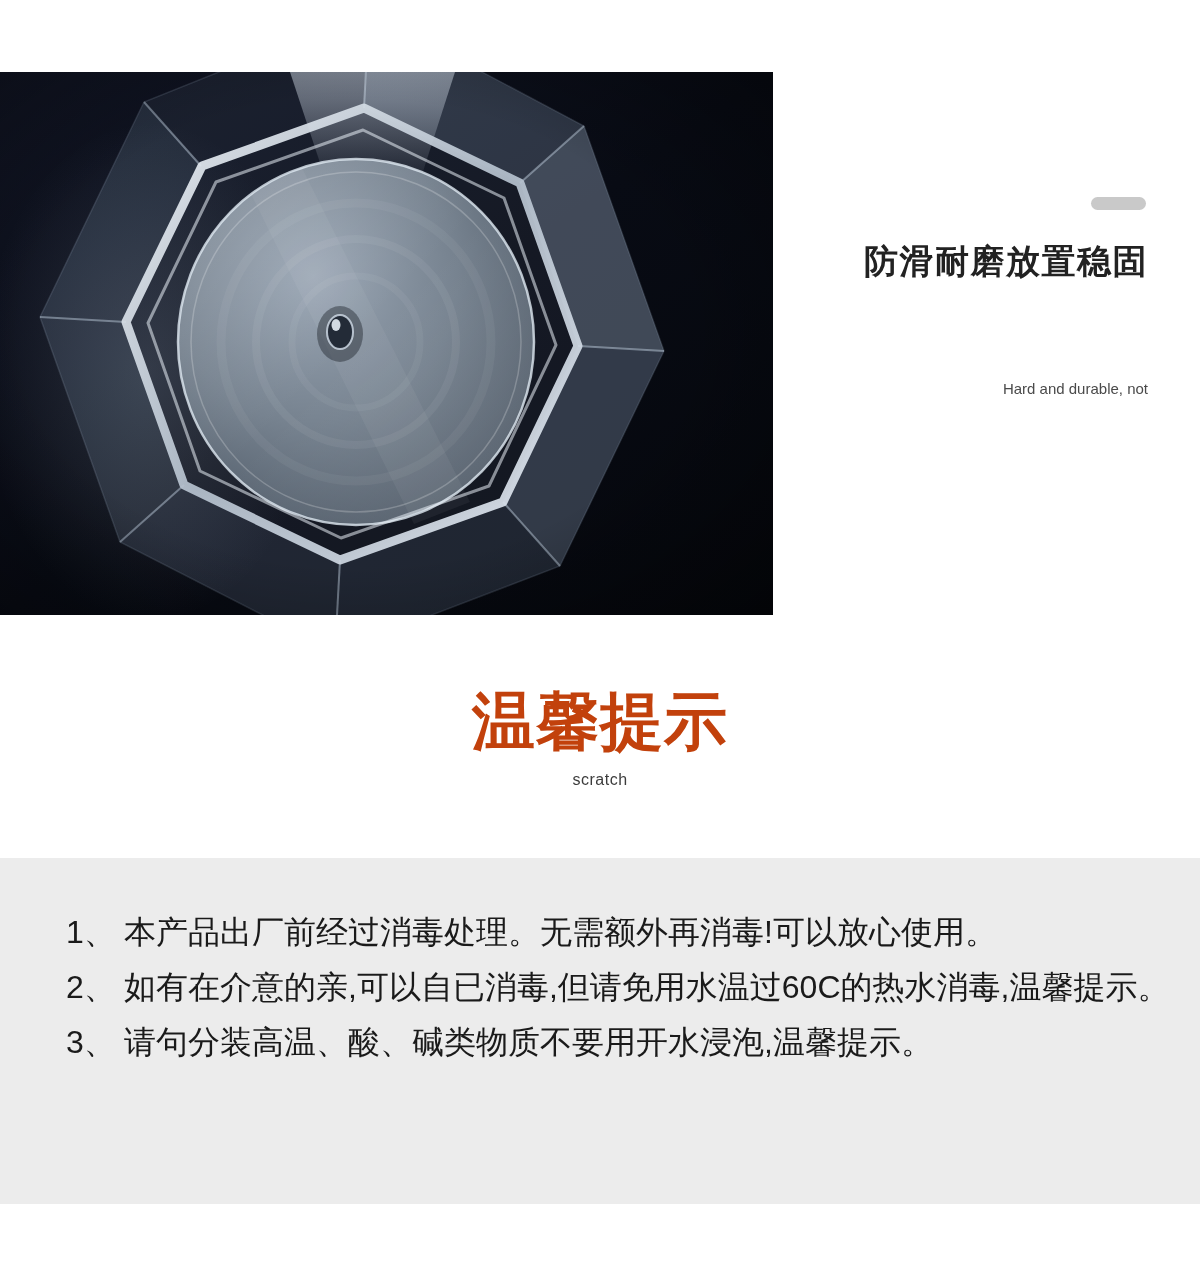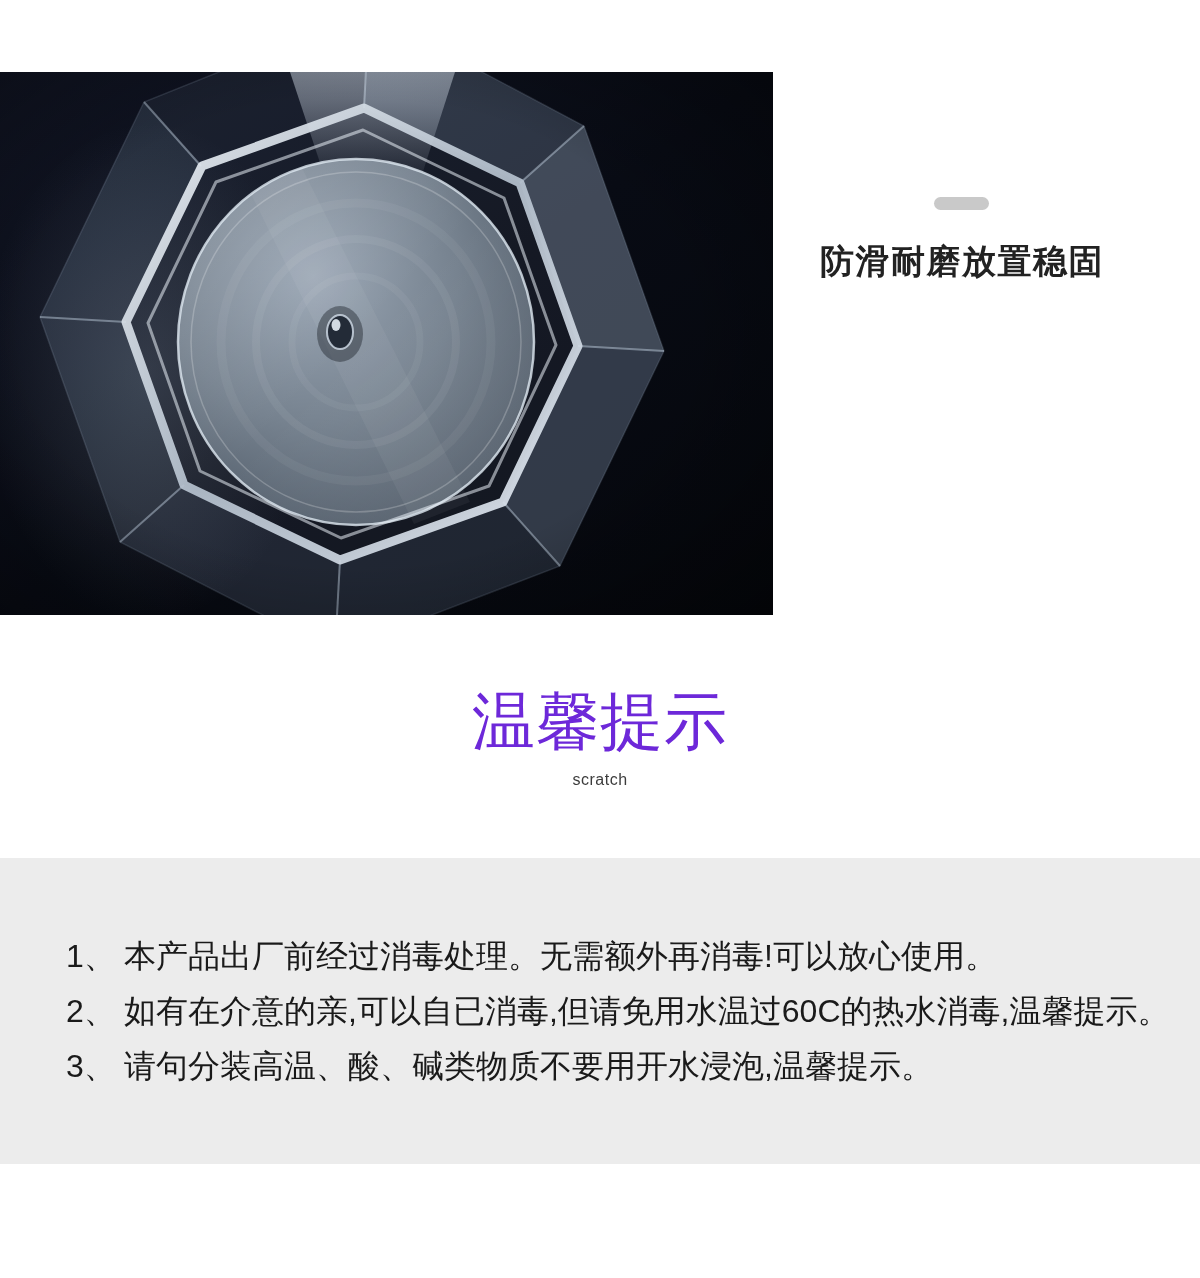--- a/index.html
+++ b/index.html
@@ -4,33 +4,33 @@
 <style>
   html,body{margin:0;padding:0;background:#ffffff;}
   body{font-family:"Liberation Sans","DejaVu Sans",sans-serif;}
   .page{position:relative;width:1200px;height:1278px;background:#ffffff;overflow:hidden;}
 
   
   .hero-photo{position:absolute;left:0;top:72px;width:773px;height:543px;}
   .hero-photo svg{display:block;width:100%;height:100%;}
 
   
-  .feature{position:absolute;top:197px;right:68px;width:340px;text-align:center;}
+  .feature{position:absolute;top:197px;right:52px;width:340px;text-align:right;}
   .feature .dash{display:inline-block;width:55px;height:13px;border-radius:7px;background:#c9c9c9;margin:0 2px 30px 0;}
   .feature h2{margin:0;font-size:34px;font-weight:600;color:#222222;letter-spacing:1.5px;line-height:1.05;}
   .feature .subtitle{margin:99px 0 0;font-size:15px;line-height:20px;color:#4a4a4a;font-weight:500;}
   .feature .subtitle span{display:block;}
 
   
   .reminder{position:absolute;top:690px;left:0;width:100%;text-align:center;}
-  .reminder h1{margin:0;font-size:63px;font-weight:400;color:#6d28d9;letter-spacing:1px;line-height:1;}
+  .reminder h1{margin:0;font-size:63px;font-weight:700;color:#c2410c;letter-spacing:1px;line-height:1;}
   .reminder .sub{margin-top:18px;font-size:16px;color:#3c3c3c;letter-spacing:.5px;}
 
   
-  .notes{position:absolute;top:858px;left:0;width:100%;height:306px;background:#ececec;box-sizing:border-box;padding:71px 30px 0 66px;}
+  .notes{position:absolute;top:858px;left:0;width:100%;height:346px;background:#ececec;box-sizing:border-box;padding:47px 30px 0 66px;}
   .note{margin:0;font-size:32px;line-height:55px;color:#1a1a1a;white-space:nowrap;font-weight:500;}
   .note .num{display:inline-block;min-width:58px;}
 </style>
 </head>
 <body>
 
 <div class="page">
 
   <div class="hero-photo">
     <svg viewBox="0 0 773 543" xmlns="http://www.w3.org/2000/svg">
@@ -119,20 +119,21 @@
       </g>
 
       <rect width="773" height="543" fill="url(#vign)"></rect>
     </svg>
   </div>
 
   <aside class="feature">
     <span class="dash"></span>
     <h2>防滑耐磨放置稳固</h2>
     <p class="subtitle">
+      <span>Hard and durable, not</span>
     </p>
   </aside>
 
   <section class="reminder">
     <h1>温馨提示</h1>
     <div class="sub">scratch</div>
   </section>
 
   <section class="notes">
     <p class="note">

